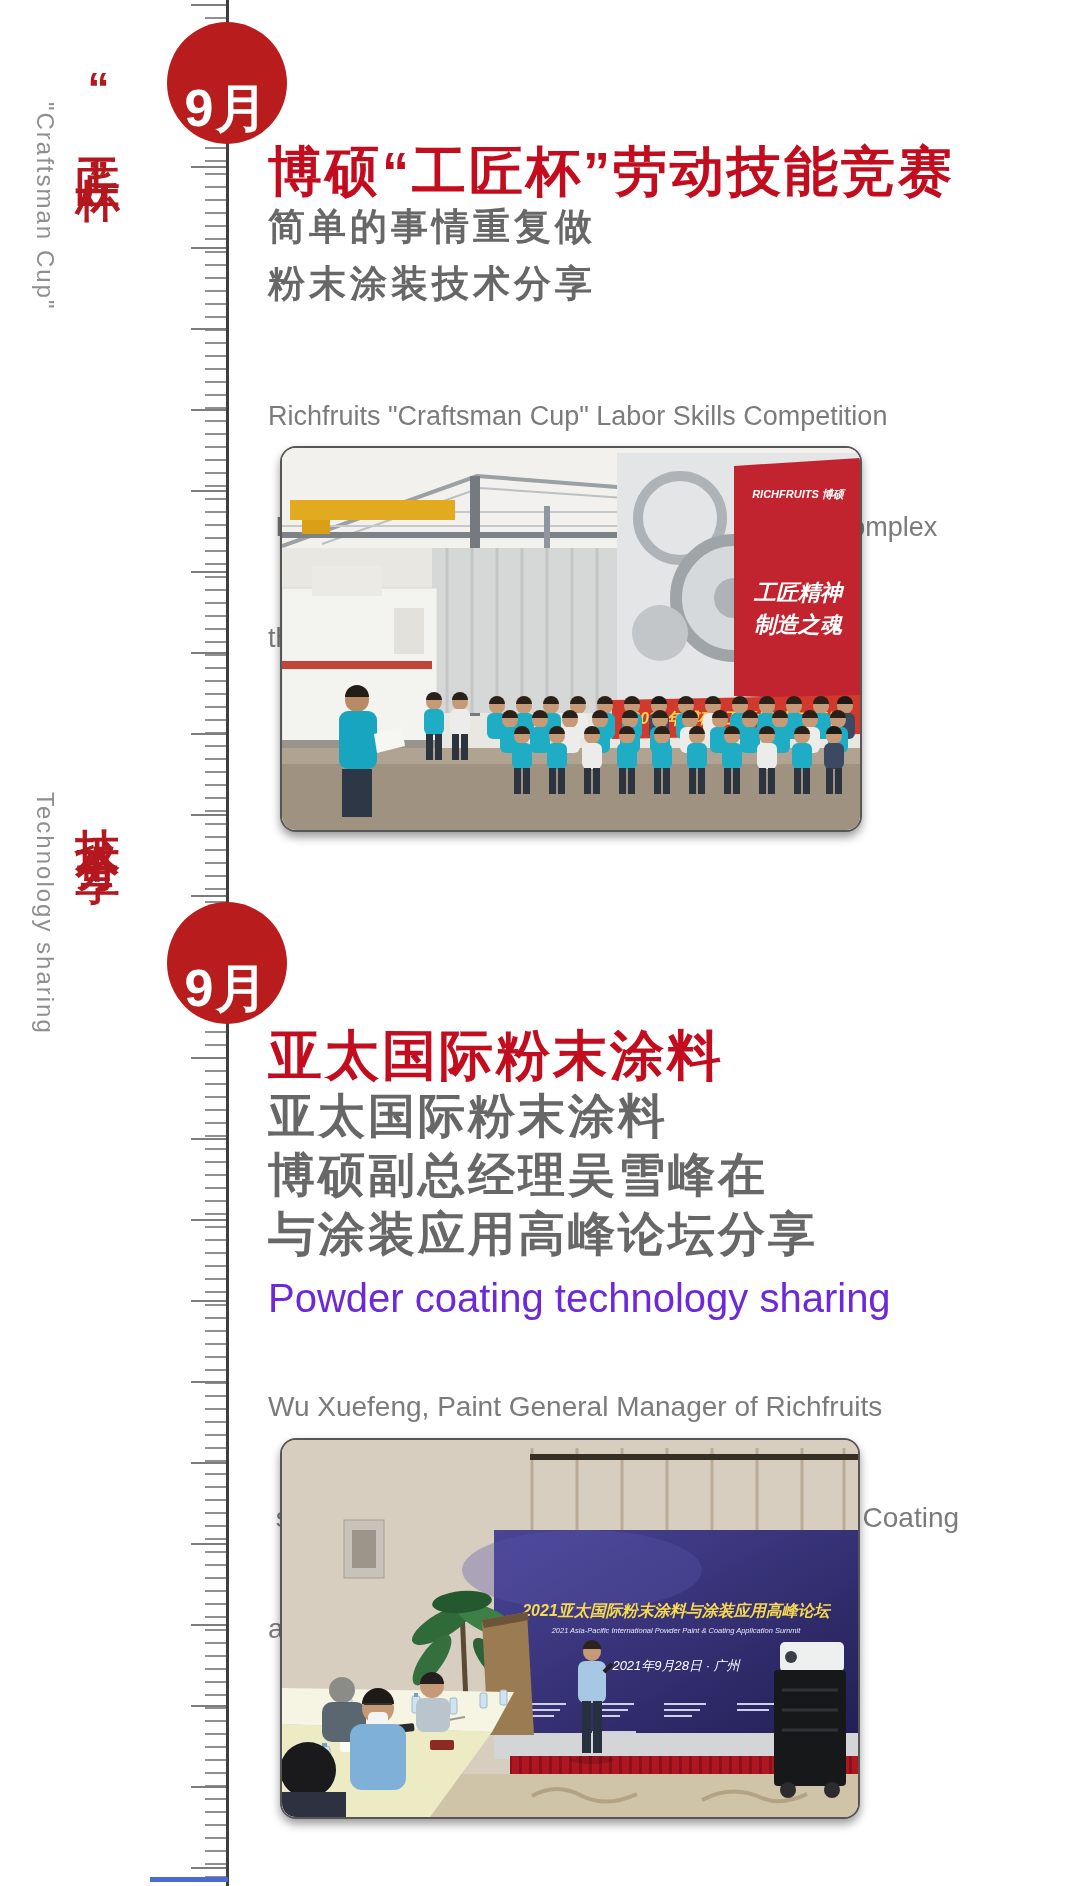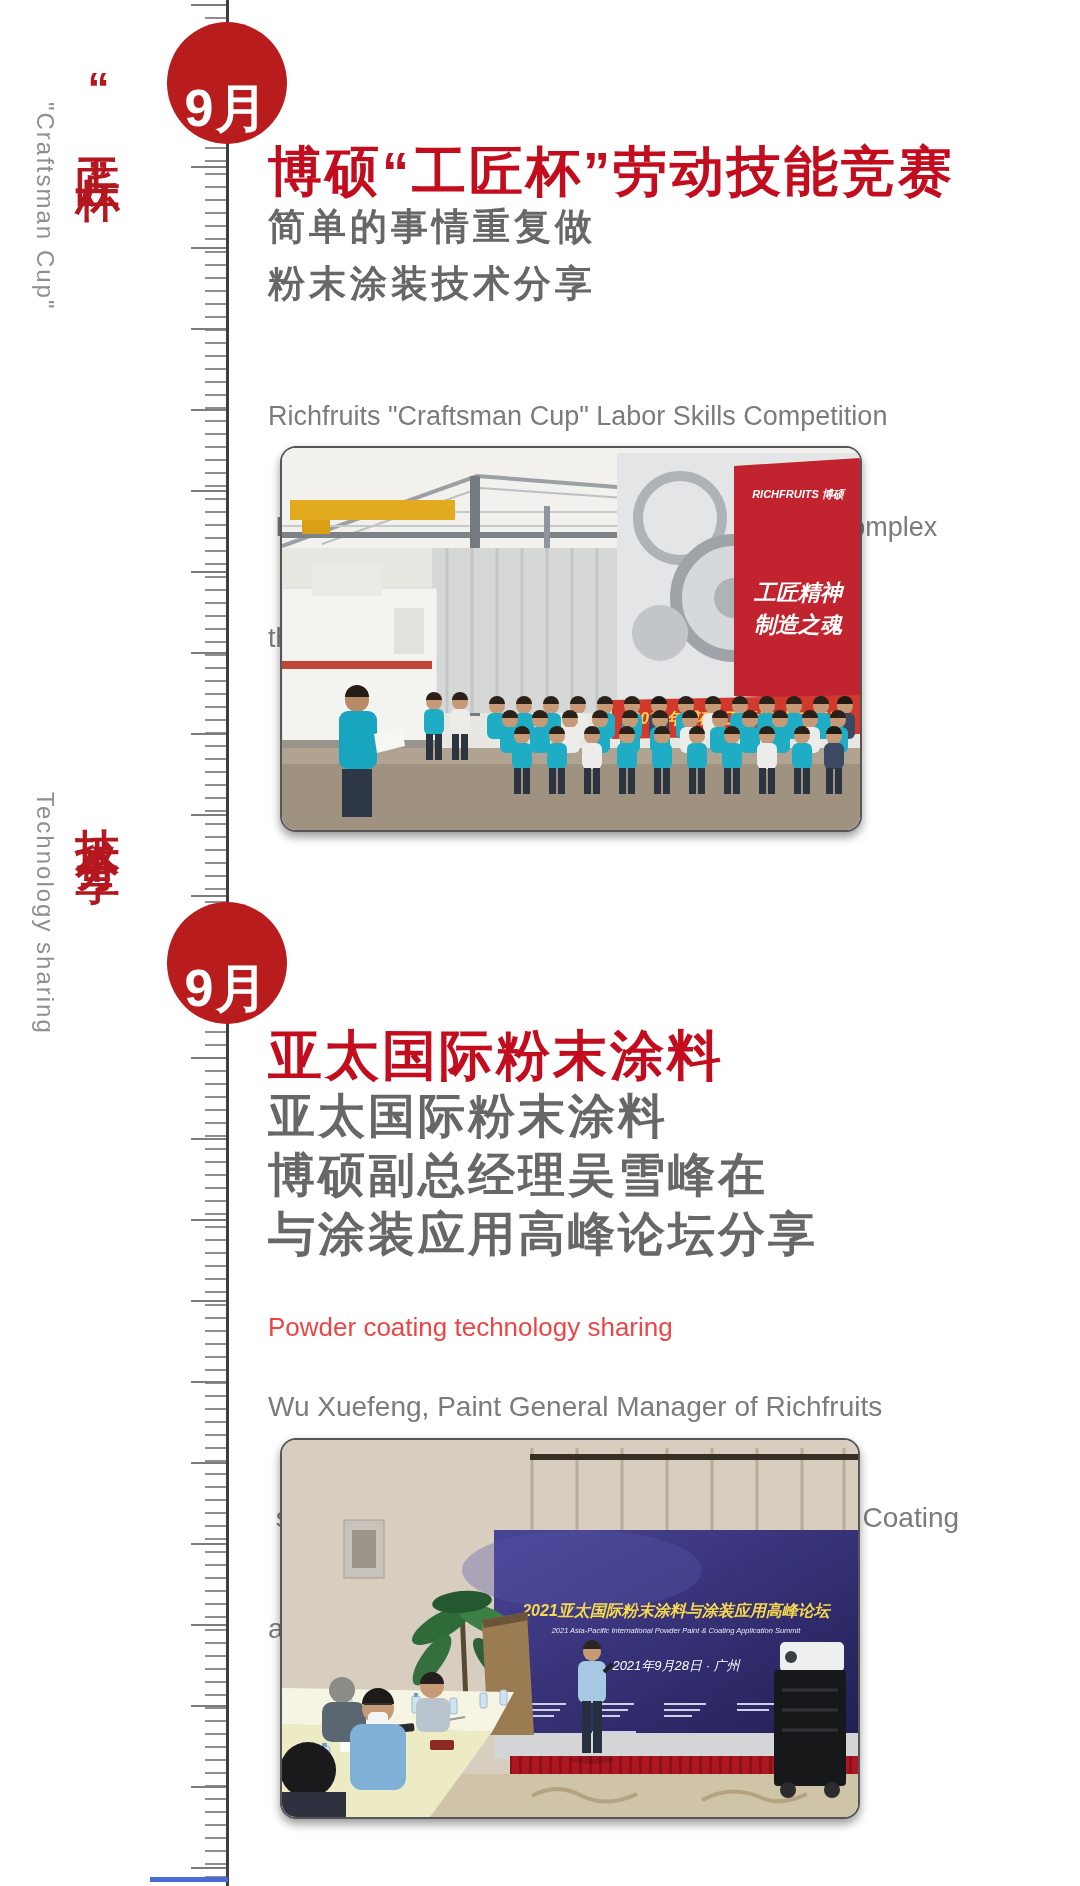--- a/index.html
+++ b/index.html
@@ -35,21 +35,21 @@
   .side-en.s1{left:32px;top:102px;}
   .side-cn.s2{left:74px;top:793px;}
   .side-en.s2{left:32px;top:792px;}
   
   .sec-title{position:absolute;left:268px;color:#c30d1e;font-size:54px;font-weight:bold;letter-spacing:3px;white-space:nowrap;}
   .sec-title.t1{top:136px;}
   .sec-title.t2{top:1020px;}
   .sub-cn{position:absolute;left:268px;color:#676767;font-weight:bold;white-space:nowrap;}
   .sub-cn.s1{top:198px;font-size:37px;line-height:57px;letter-spacing:4px;}
   .sub-cn.s2{top:1086px;font-size:47px;line-height:59px;letter-spacing:3px;}
-  .en-red{position:absolute;left:268px;top:1312px;color:#ef4444;font-size:26px;white-space:nowrap;}
+  .en-red{position:absolute;left:268px;top:1276px;color:#6d28d9;font-size:40px;white-space:nowrap;}
   .en-gray{position:absolute;left:268px;color:#7b7b7b;white-space:pre;}
   .en-gray.e1{top:324px;font-size:27px;line-height:37px;}
   .en-gray.e2{top:1314px;font-size:28px;line-height:37px;}
   
   .photo{
     position:absolute;left:280px;border-radius:16px;overflow:hidden;
     border:2px solid #565656;box-shadow:0 5px 10px rgba(0,0,0,0.4);background:#ddd;font-style:italic;
   }
   .photo.p1{top:446px;width:578px;height:382px;}
   .photo.p2{top:1438px;width:576px;height:377px;text-align:center;}

